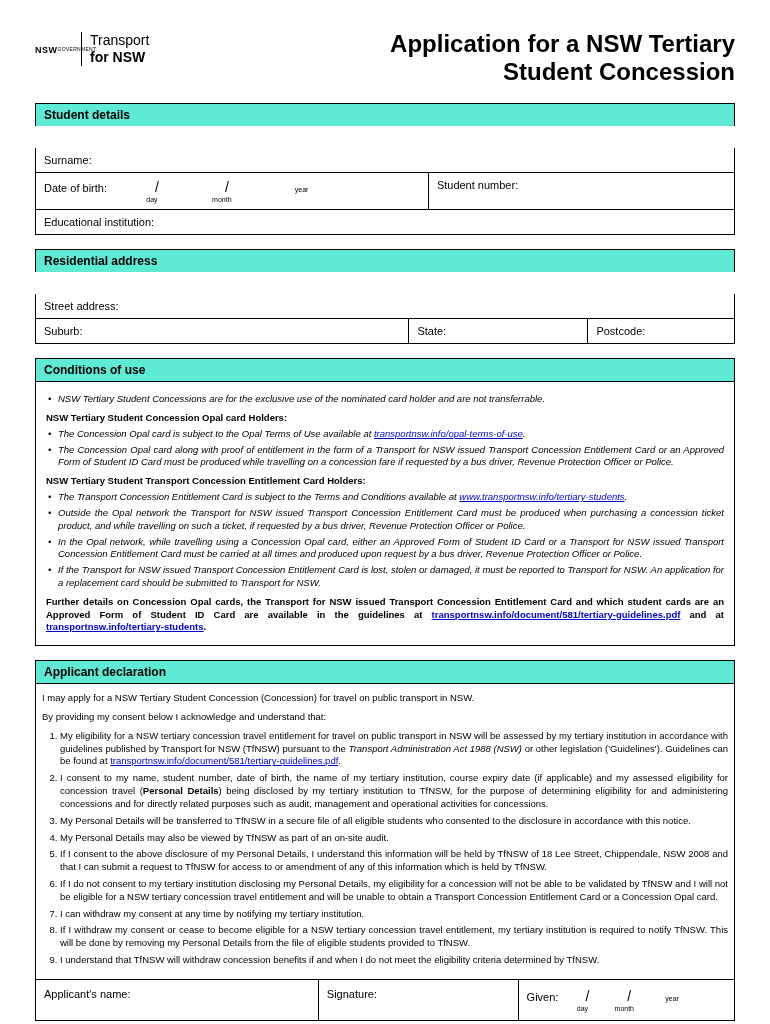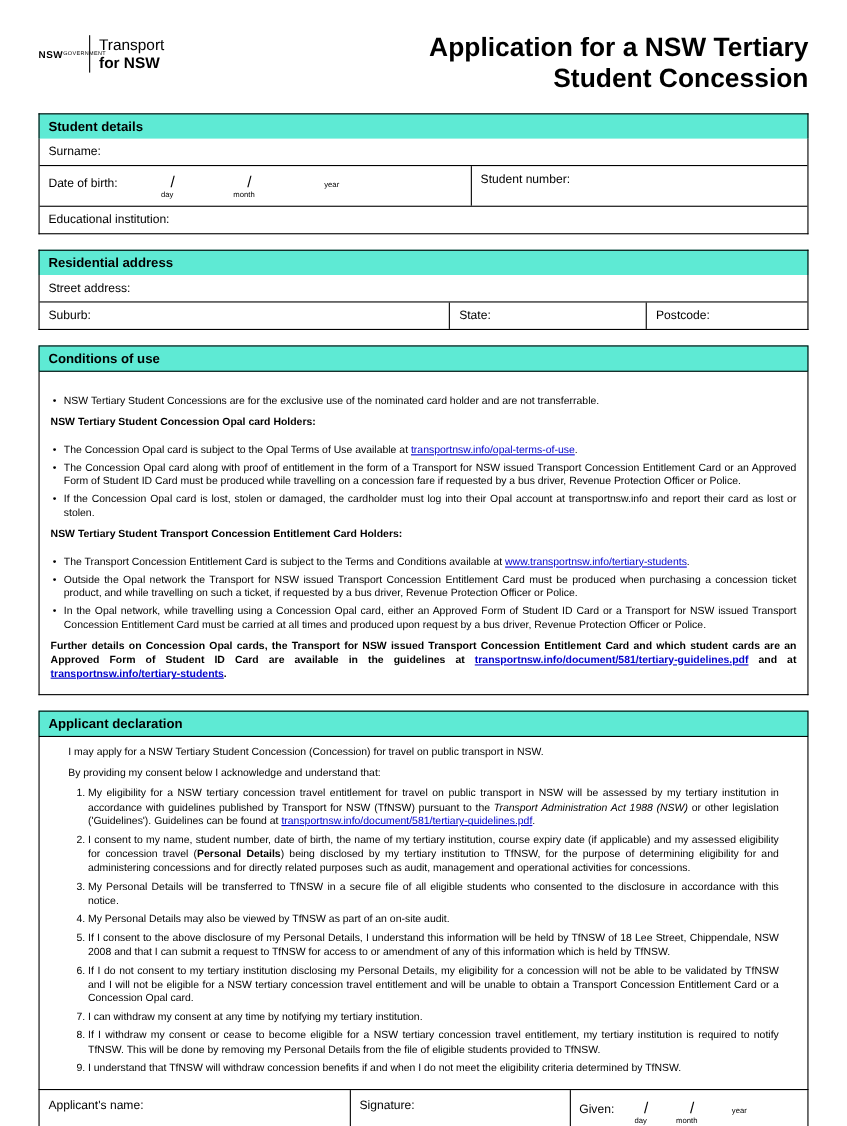--- a/index.html
+++ b/index.html
@@ -11,37 +11,37 @@
   .waratah { width: 28px; height: 22px; }
   .nsw-text { font-size: 9px; font-weight: bold; letter-spacing: 0.5px; margin-top: 1px; }
   .gov-text { font-size: 5px; letter-spacing: 0.3px; }
   .logo-sep { width: 1px; height: 34px; background: #000; }
   .logo-label { font-size: 14px; line-height: 1.2; }
   .logo-label .l1 { font-weight: normal; }
   .logo-label .l2 { font-weight: bold; }
   .title { text-align: right; font-size: 24px; font-weight: bold; line-height: 1.15; }
   .section-hdr { background: #5eead4; border: 1px solid #000; padding: 4px 8px; font-weight: bold; font-size: 12px; }
   .section-hdr.nobord { border-bottom: none; }
-  .tbl { border: 1px solid #000; border-top: none; width: 100%; }
+  .tbl { border: 1px solid #000; border-top: none; width: 100%; margin-top: 22px; }
   .row { display: flex; border-bottom: 1px solid #000; }
   .row:last-child { border-bottom: none; }
   .cell { padding: 6px 8px; font-size: 11px; border-right: 1px solid #000; flex: 1; }
   .cell:last-child { border-right: none; }
   .dob-cell { display: flex; align-items: baseline; gap: 20px; }
   .dob-part { display: inline-flex; flex-direction: column; align-items: center; }
   .dob-slash { font-size: 14px; margin: 0 18px 0 28px; }
   .dob-sub { font-size: 7px; margin-top: 1px; }
   .spacer { height: 14px; }
   .cond-box { border: 1px solid #000; border-top: none; padding: 8px 10px; font-size: 9.5px; line-height: 1.35; text-align: justify; }
-  .cond-box ul { list-style: none; margin: 13px 0 6px; }
+  .cond-box ul { list-style: none; margin: 3px 0 6px; font-style: italic; }
   .cond-box li { position: relative; padding-left: 12px; margin-bottom: 3px; }
   .cond-box li::before { content: "•"; position: absolute; left: 2px; }
   .cond-box .subhdr { font-weight: bold; margin: 4px 0 3px; }
   .cond-box a, .link { color: #0000cc; text-decoration: underline; }
-  .decl-box { border: 1px solid #000; border-top: none; padding: 8px 26px; font-size: 9.5px; line-height: 1.35; text-align: justify; }
+  .decl-box { border: 1px solid #000; border-top: none; padding: 8px 6px; font-size: 9.5px; line-height: 1.35; text-align: justify; }
   .decl-box p { margin-bottom: 6px; }
   .decl-box ol { padding-left: 18px; }
   .decl-box li { margin-bottom: 4px; }
   .sig-row { border: 1px solid #000; border-top: none; display: flex; }
   .sig-row .cell { padding: 8px; }
   .italic { font-style: italic; }
   .date-mini { display: inline-flex; align-items: baseline; }
   .date-mini .dob-slash { margin: 0 14px 0 24px; }
 </style>
 </head>
@@ -123,27 +123,27 @@
 
   <div class="section-hdr">Conditions of use</div>
   <div class="cond-box">
     <ul>
         <li>NSW Tertiary Student Concessions are for the exclusive use of the nominated card holder and are not transferrable.</li>
       </ul>
     <div class="subhdr">NSW Tertiary Student Concession Opal card Holders:</div>
     <ul>
       <li><span>The Concession Opal card is subject to the Opal Terms of Use available at </span><a class="link">transportnsw.info/opal-terms-of-use</a><span>.</span></li>
       <li>The Concession Opal card along with proof of entitlement in the form of a Transport for NSW issued Transport Concession Entitlement Card or an Approved Form of Student ID Card must be produced while travelling on a concession fare if requested by a bus driver, Revenue Protection Officer or Police.</li>
-      <li>If the Concession Opal card is lost, stolen or damaged, the cardholder must log into their Opal account at transportnsw.info and report their card as lost or stolen.</li>
     </ul>
     <div class="subhdr">NSW Tertiary Student Transport Concession Entitlement Card Holders:</div>
     <ul>
       <li><span>The Transport Concession Entitlement Card is subject to the Terms and Conditions available at </span><a class="link">www.transportnsw.info/tertiary-students</a><span>.</span></li>
       <li>Outside the Opal network the Transport for NSW issued Transport Concession Entitlement Card must be produced when purchasing a concession ticket product, and while travelling on such a ticket, if requested by a bus driver, Revenue Protection Officer or Police.</li>
       <li>In the Opal network, while travelling using a Concession Opal card, either an Approved Form of Student ID Card or a Transport for NSW issued Transport Concession Entitlement Card must be carried at all times and produced upon request by a bus driver, Revenue Protection Officer or Police.</li>
+      <li>If the Transport for NSW issued Transport Concession Entitlement Card is lost, stolen or damaged, it must be reported to Transport for NSW. An application for a replacement card should be submitted to Transport for NSW.</li>
     </ul>
     <div class="subhdr" style="text-align:justify"><span>Further details on Concession Opal cards, the Transport for NSW issued Transport Concession Entitlement Card and which student cards are an Approved Form of Student ID Card are available in the guidelines at </span><a class="link">transportnsw.info/document/581/tertiary-guidelines.pdf</a><span> and at </span><a class="link">transportnsw.info/tertiary-students</a><span>.</span></div>
   </div>
 
   <div class="spacer"></div>
 
   <div class="section-hdr">Applicant declaration</div>
   <div class="decl-box">
     <p>I may apply for a NSW Tertiary Student Concession (Concession) for travel on public transport in NSW.</p>
     <p>By providing my consent below I acknowledge and understand that:</p>

